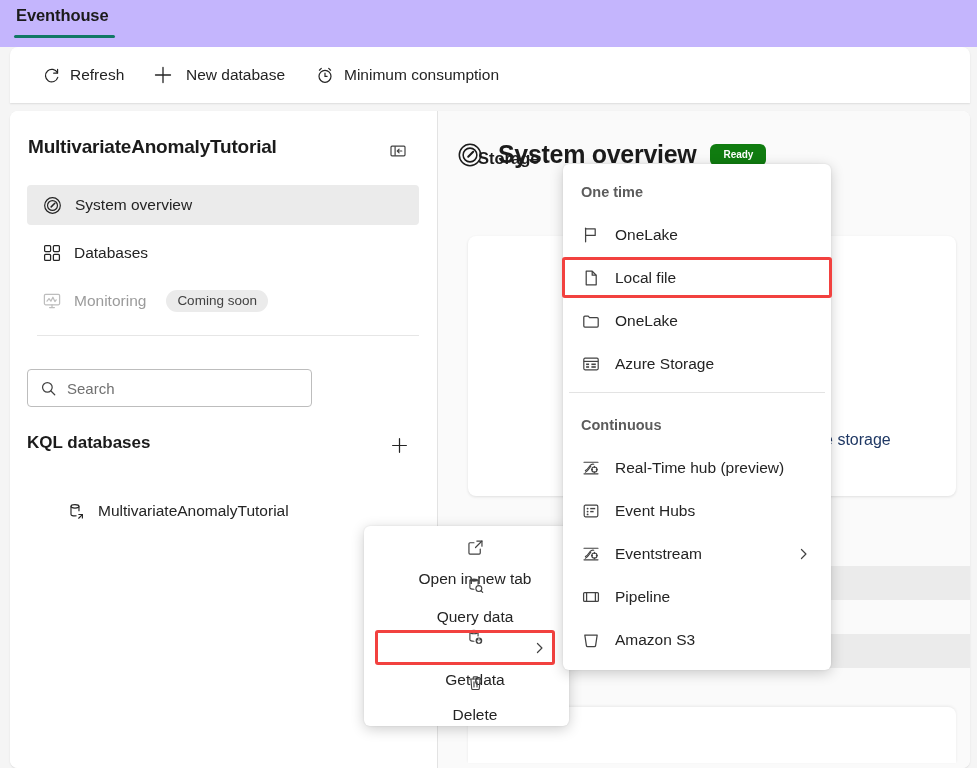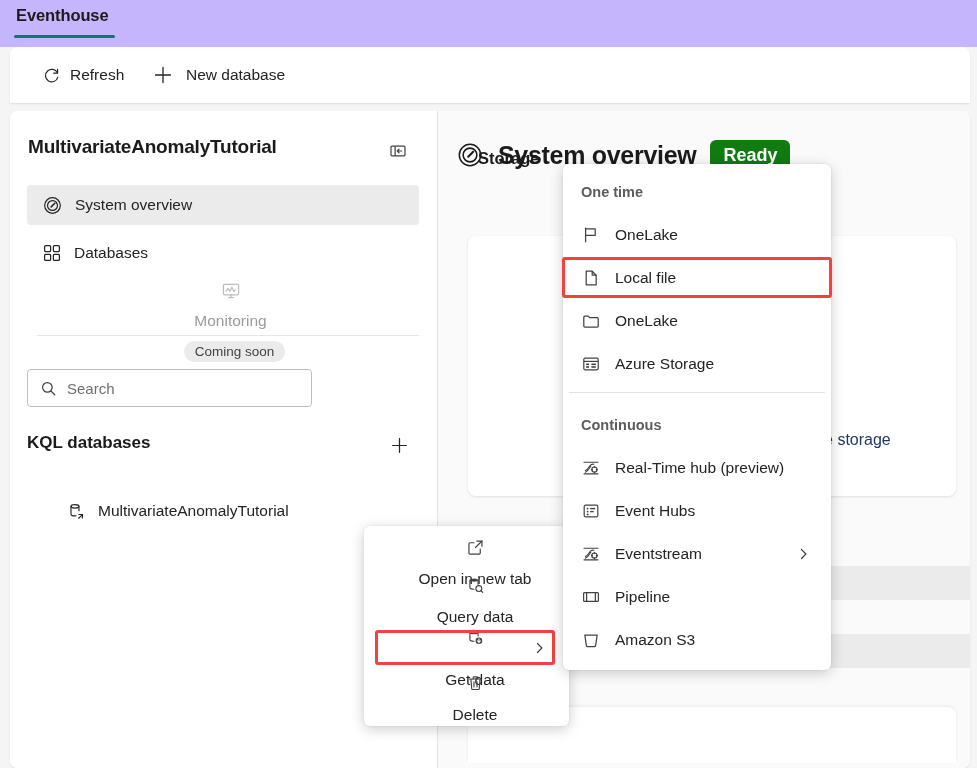--- a/index.html
+++ b/index.html
@@ -34,40 +34,40 @@
 
   
   #sb-title{position:absolute;left:18px;top:25px;font-size:19px;font-weight:700;color:#1b1b1b;letter-spacing:-.2px;}
   #sb-collapse{position:absolute;left:375px;top:27px;width:26px;height:26px;display:flex;align-items:center;justify-content:center;cursor:pointer;border-radius:4px;}
 
   .navitem{position:absolute;left:17px;width:392px;height:40px;display:flex;align-items:center;
            gap:12px;padding-left:15px;box-sizing:border-box;border-radius:4px;font-size:15.5px;cursor:pointer;}
   .navitem .nlabel{line-height:1;}
   #nav-system{top:74px;background:#ebebeb;}
   #nav-databases{top:122px;}
-  #nav-monitoring{top:170px;color:#9b9b9b;cursor:default;flex-direction:column;}
+  #nav-monitoring{top:170px;color:#9b9b9b;cursor:default;}
   #badge-comingsoon{margin-left:8px;background:#ebebeb;color:#424242;font-size:13.5px;
                     padding:4px 11px;border-radius:11px;line-height:1;}
 
   #sb-hr{position:absolute;left:27px;top:224px;width:382px;height:1px;background:#e6e6e6;}
 
   #searchbox{position:absolute;left:17px;top:258px;width:285px;height:38px;border:1px solid #bdbdbd;
              border-radius:4px;box-sizing:border-box;display:flex;align-items:center;gap:10px;padding-left:12px;background:#fff;cursor:text;}
   #search-input{border:0;outline:0;font-size:15px;font-family:inherit;color:#242424;background:transparent;width:215px;padding:0;}
   #search-input::placeholder{color:#707070;}
 
   #kql-header{position:absolute;left:17px;top:322px;font-size:17px;font-weight:700;color:#1b1b1b;}
   #kql-add{position:absolute;left:375px;top:320px;width:28px;height:28px;display:flex;align-items:center;justify-content:center;cursor:pointer;border-radius:4px;}
   #kql-item{position:absolute;left:17px;top:382px;width:392px;height:36px;display:flex;align-items:center;
             gap:12px;padding-left:40px;box-sizing:border-box;border-radius:4px;font-size:15.5px;cursor:pointer;}
 
   
   #ov-head{position:absolute;left:18px;top:29px;display:flex;align-items:center;gap:14px;}
   #ov-title{font-size:25px;font-weight:700;color:#1b1b1b;letter-spacing:-.3px;}
-  #ov-badge{background:#107c10;color:#fff;font-size:18px;font-weight:700;border-radius:6px;padding:6px 13px;line-height:1;}
+  #ov-badge{background:#107c10;color:#fff;font-size:10px;font-weight:700;border-radius:6px;padding:6px 13px;line-height:1;}
 
   #card-storage{position:absolute;left:30px;top:125px;width:488px;height:260px;background:#fff;
                 border-radius:8px;box-shadow:0 1px 3px rgba(0,0,0,.11);}
   #card-storage-title{position:absolute;left:40px;top:38px;font-size:16.5px;font-weight:700;color:#1b1b1b;}
   #onelake-link{position:absolute;left:330px;top:320px;font-size:16px;color:#1f3864;white-space:nowrap;}
   #standard-storage{position:absolute;left:155px;top:510px;font-size:17px;font-weight:700;color:#1b1b1b;white-space:nowrap;}
 
   .tblrow{position:absolute;left:0;width:532px;height:34px;}
   #tblrow1{top:455px;background:#ebebeb;}
   #tblrow2{top:489px;background:#fafafa;}
@@ -132,20 +132,30 @@
     <span>Refresh</span>
   </div>
   <div class="tbtn" id="tb-newdb">
     <span class="ico">
       <svg width="22" height="22" viewBox="0 0 22 22" stroke="#242424" stroke-width="1.3" stroke-linecap="round">
         <path d="M11 3.5v15M3.5 11h15"></path>
       </svg>
     </span>
     <span>New database</span>
   </div>
+  <div class="tbtn" id="tb-minconsumption">
+    <span class="ico">
+      <svg width="20" height="20" viewBox="0 0 20 20" fill="none" stroke="#242424" stroke-width="1.2">
+        <circle cx="10" cy="11.3" r="6"></circle>
+        <path d="M10 8.2v3.1h2.1" stroke-linecap="round"></path>
+        <path d="M4.4 5.2 6.3 3.4M15.6 5.2 13.7 3.4" stroke-linecap="round"></path>
+      </svg>
+    </span>
+    <span>Minimum consumption</span>
+  </div>
 </div>
 
 <div id="bodycard">
 
   <div id="sidebar">
     <div id="sb-title">MultivariateAnomalyTutorial</div>
     <div id="sb-collapse">
       <span class="ico">
         <svg width="18" height="18" viewBox="0 0 18 18" fill="none" stroke="#424242" stroke-width="1.2">
           <rect x="2" y="4.2" width="14" height="9.6" rx="1"></rect>

